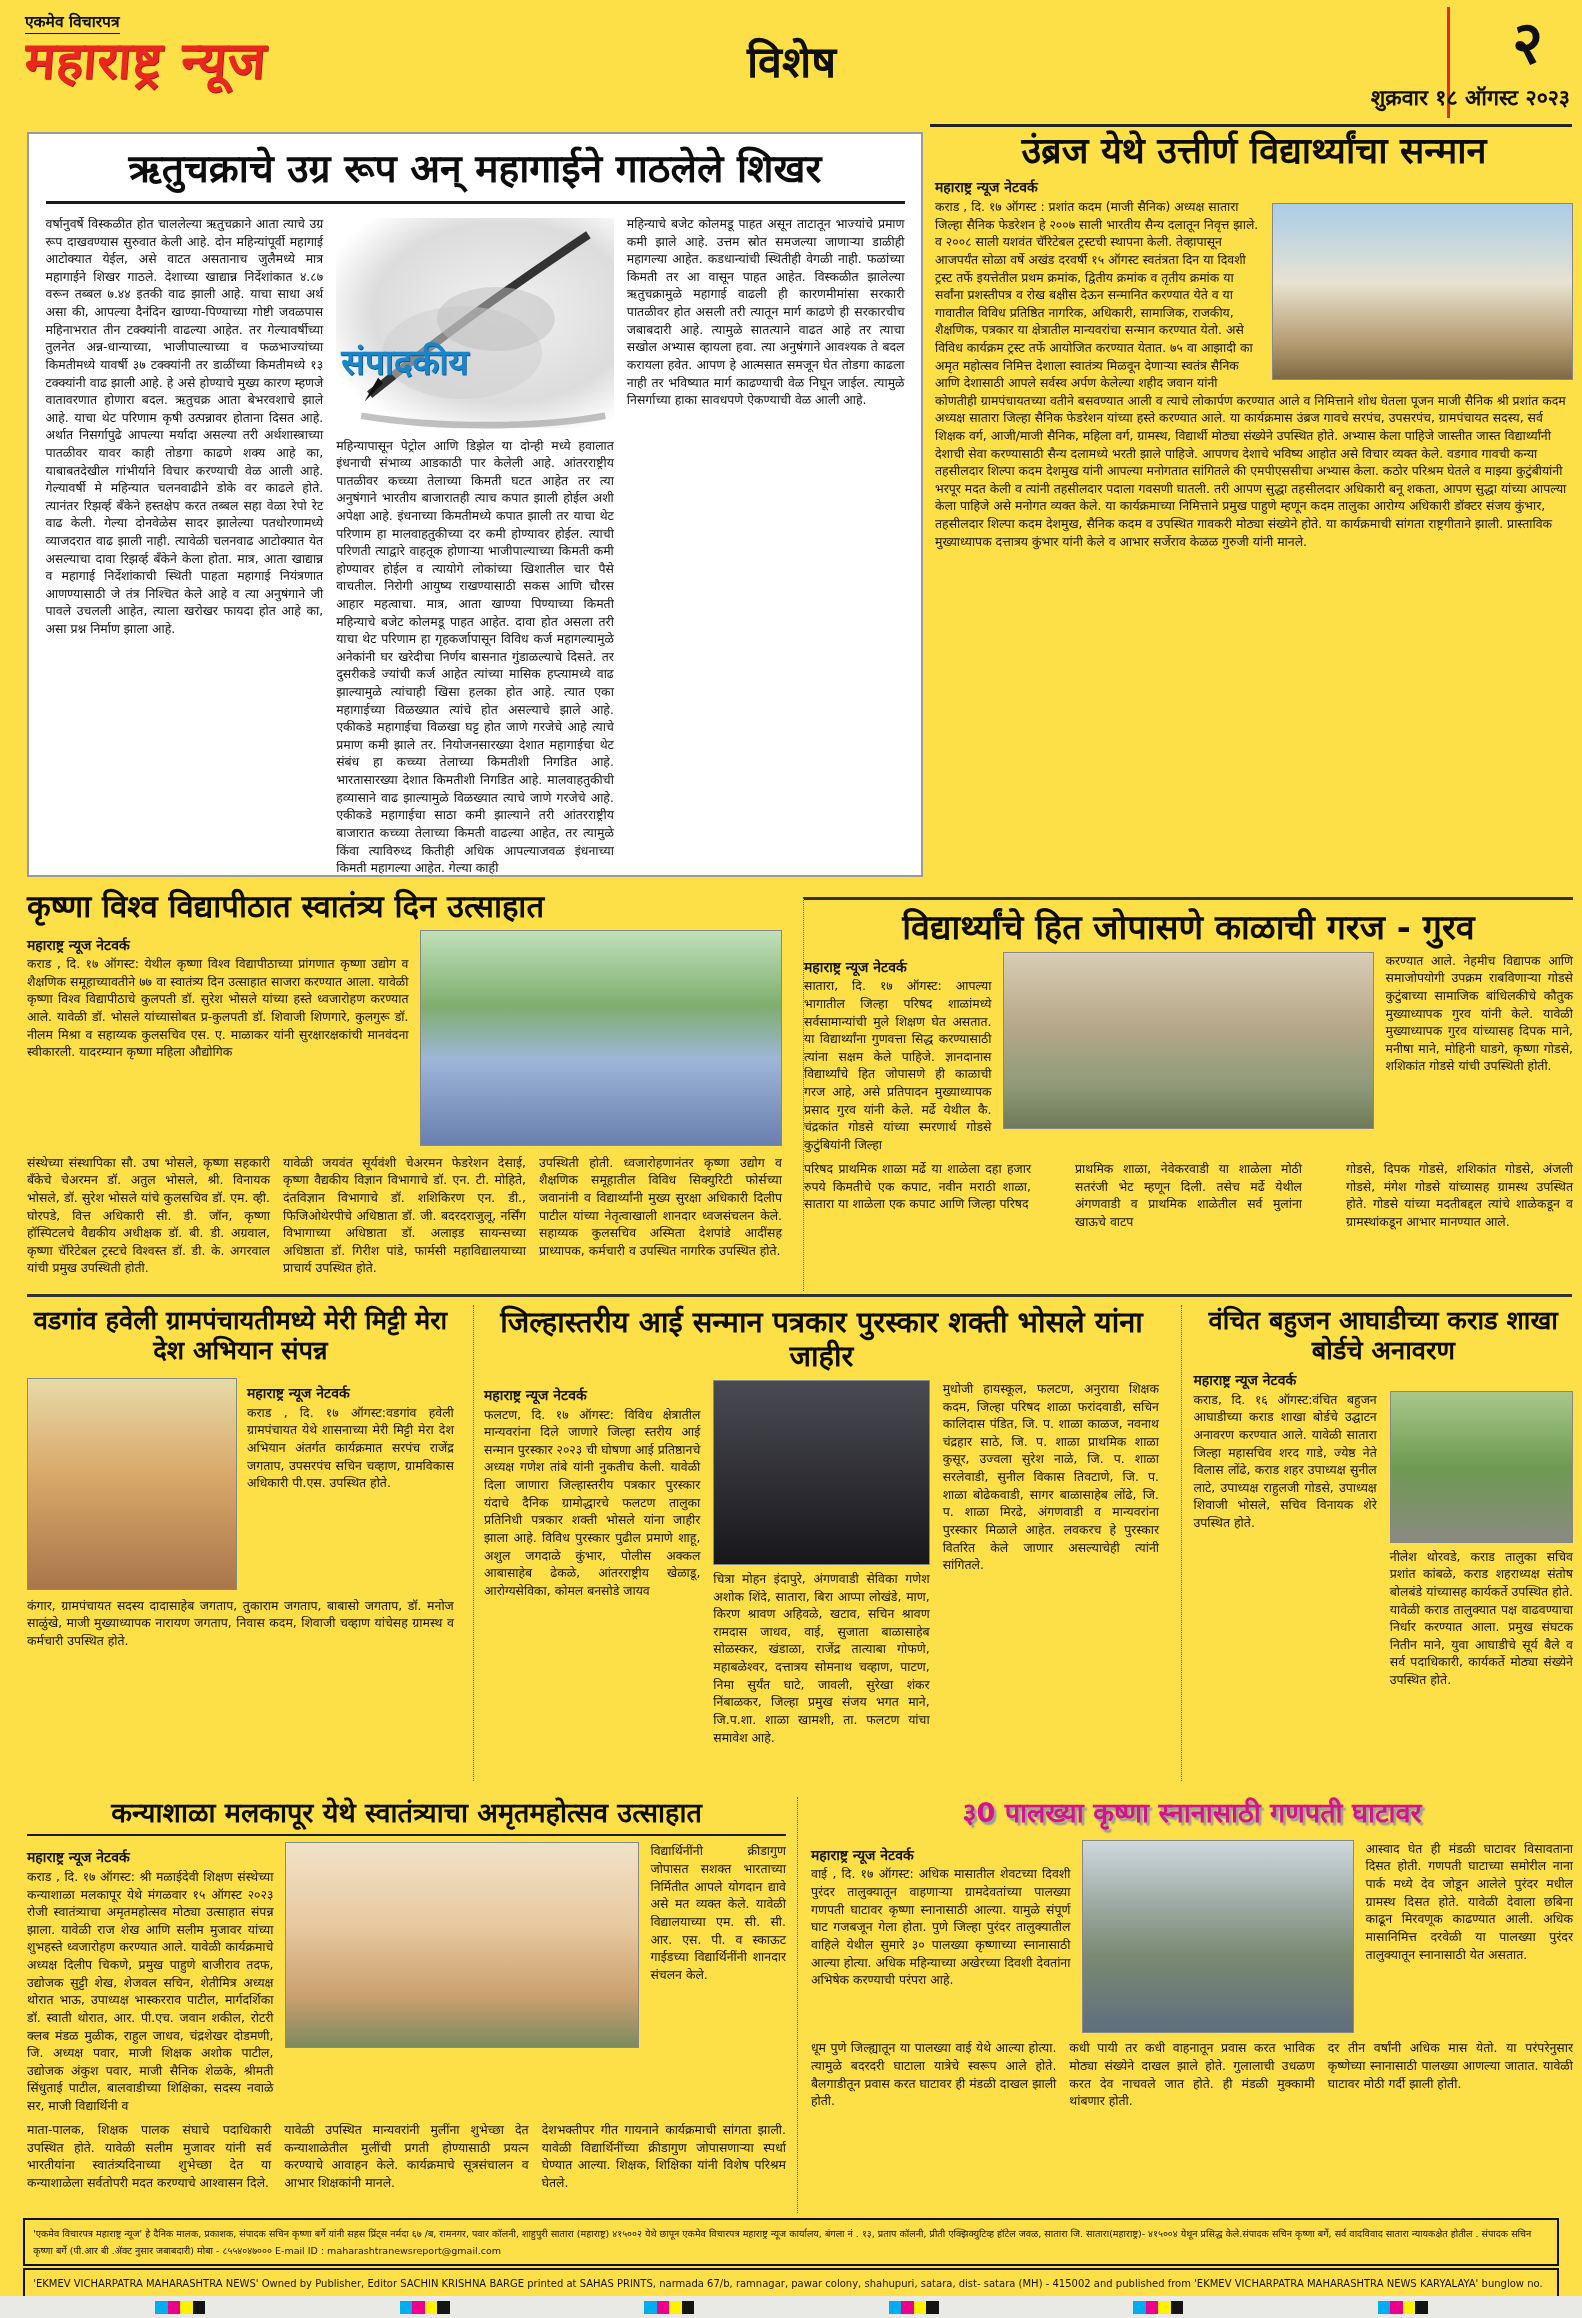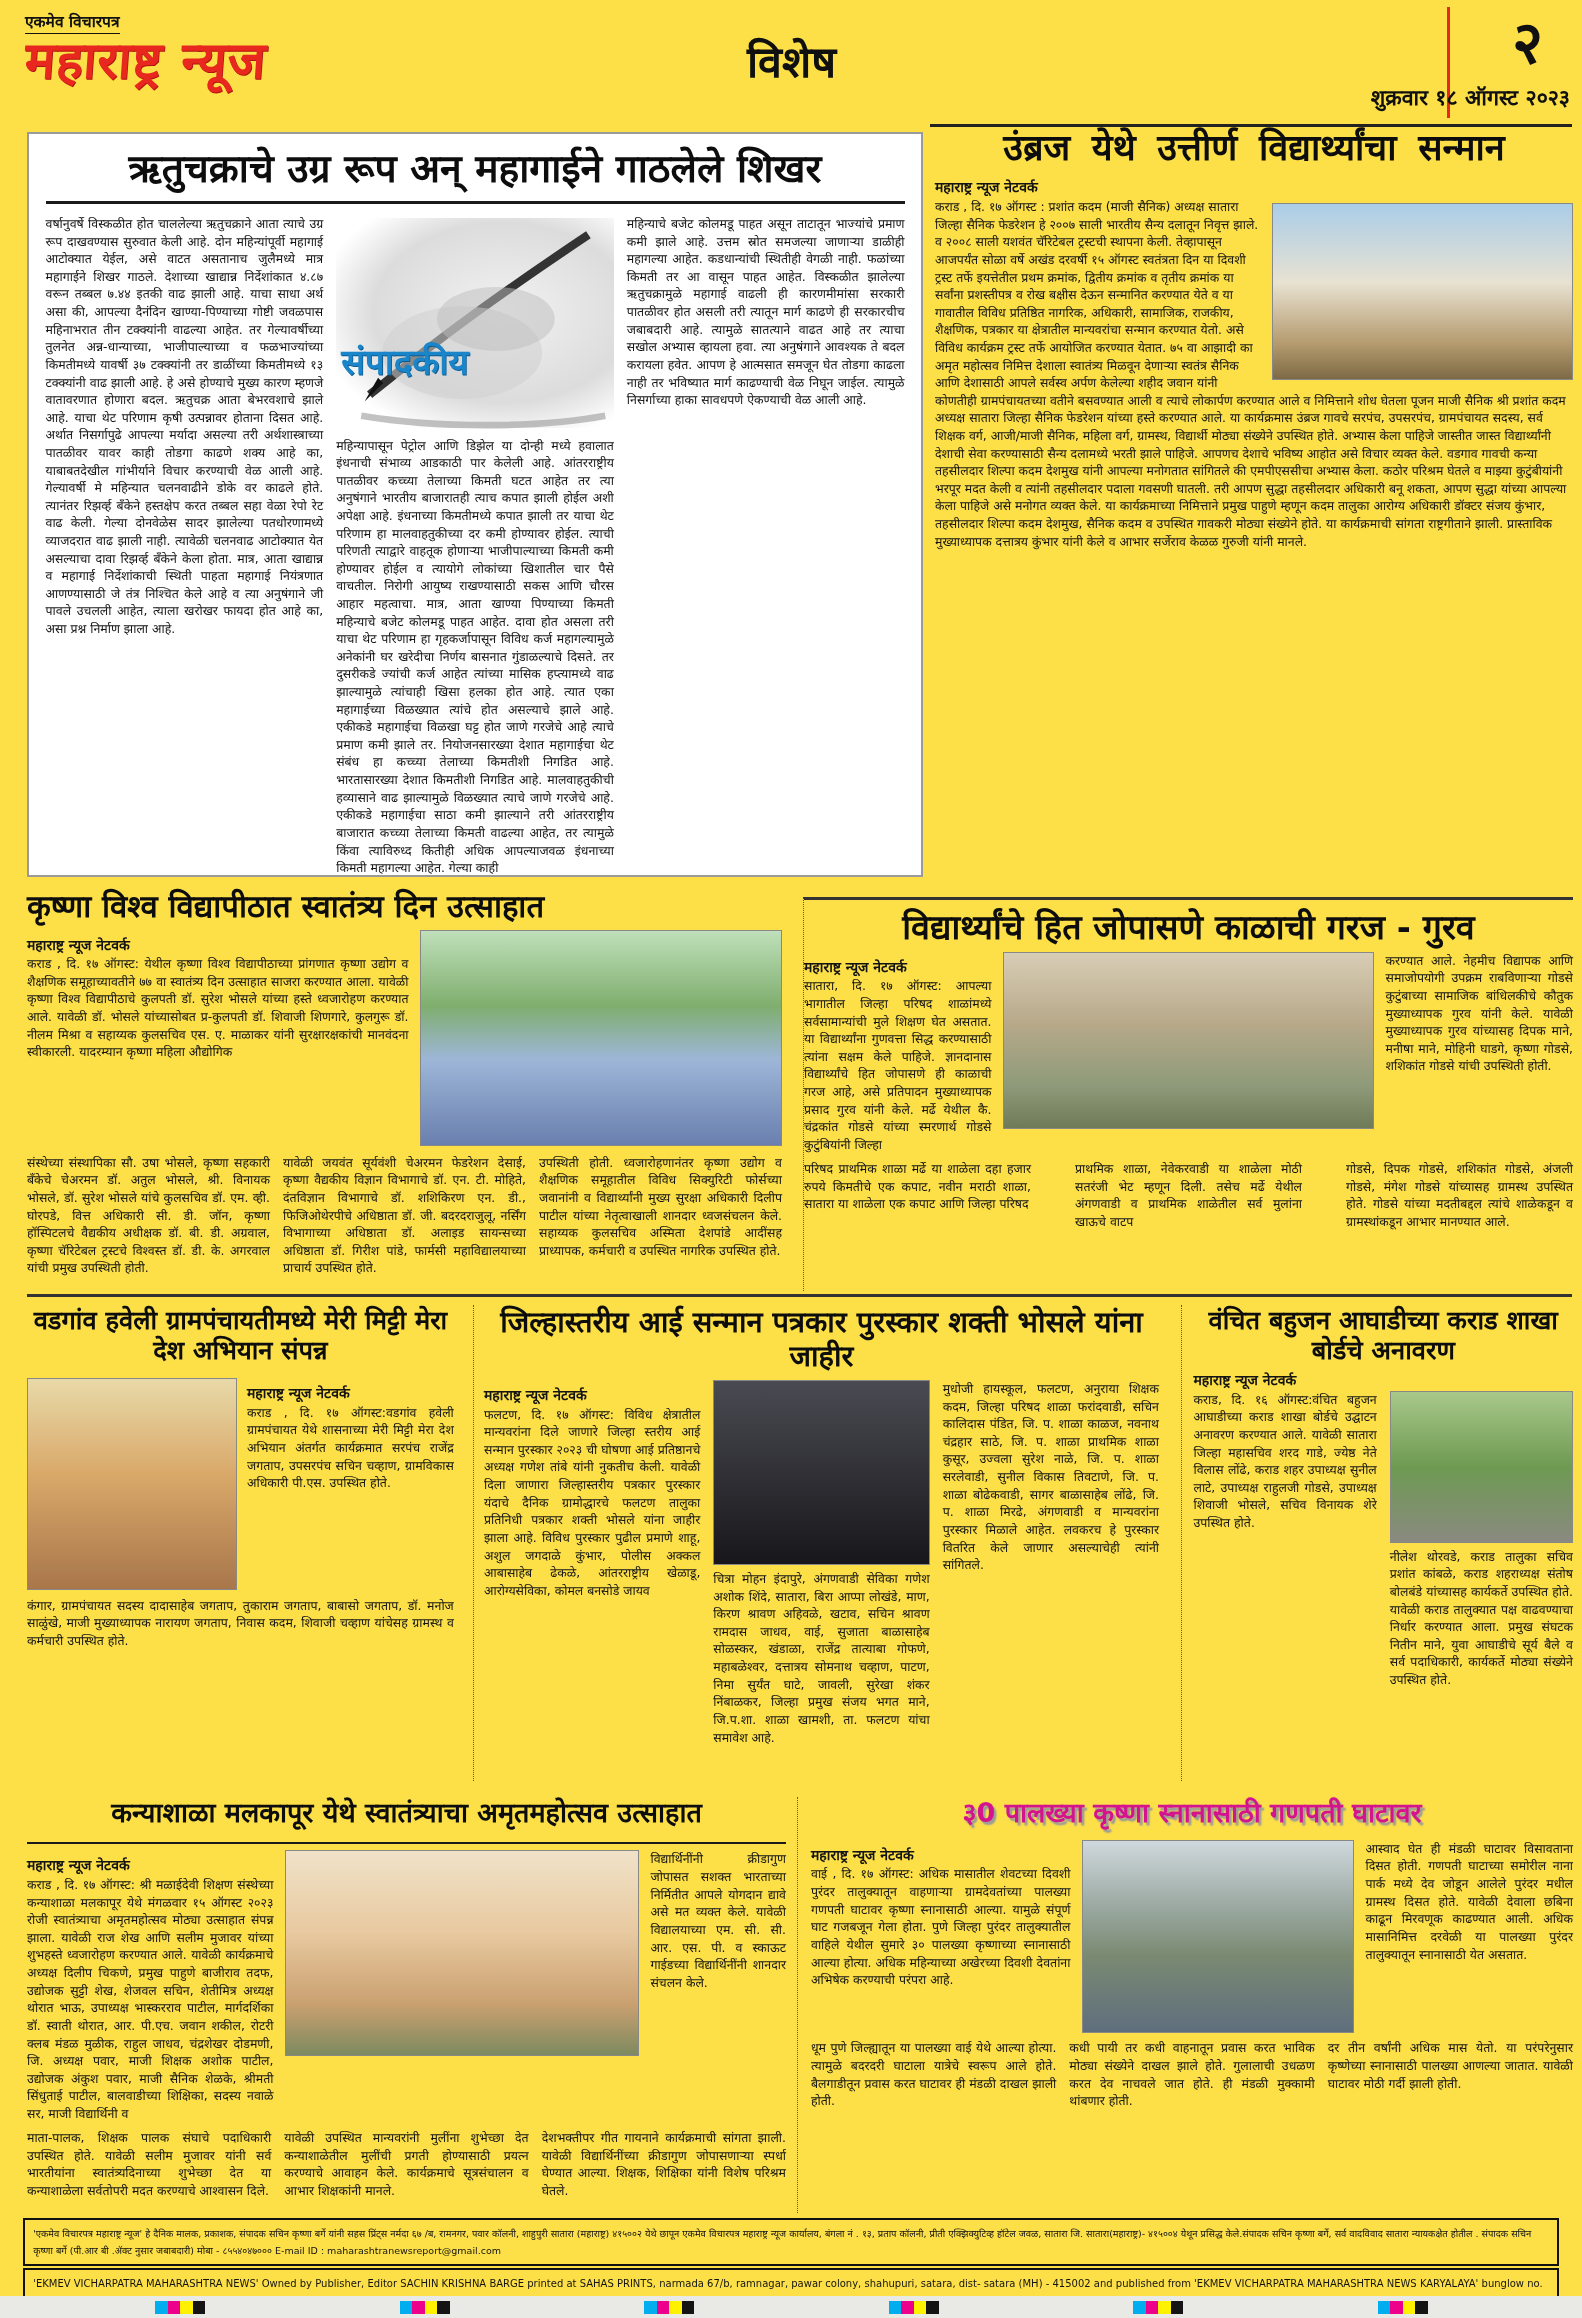--- a/index.html
+++ b/index.html
@@ -30,21 +30,21 @@
 
   
   .editorial { position:absolute; left:27px; top:132px; width:896px; height:745px; border:2.5px solid #9a9a9a; padding:11.5px 16.5px; background:#fff; }
   .editorial .headline { font-size:39px; border-bottom:3.3px solid #1a1a1a; padding-bottom:9px; margin-bottom:11.5px; }
   .pen-art { position:relative; width:100%; height:210px; margin:3.3px 0 8.2px 0; background:radial-gradient(ellipse at 60% 45%, #f2f2f2 0%, #dcdcdc 55%, #ffffff 80%); }
   .pen-art svg { position:absolute; inset:0; }
   .pen-label { position:absolute; left:5px; bottom:44px; font-size:35px; font-weight:bold; color:#1a85c8; text-shadow:0.8px 0.8px 0 #0d5c92; }
 
   
   .umbraj { position:absolute; left:935px; top:130px; width:638px; height:747px; }
-  .umbraj .headline { font-size:36px; margin-bottom:0;font-family:Liberation Mono, monospace; }
+  .umbraj .headline { font-size:36px; margin-bottom:0; }
   .umbraj .photo { float:right; width:301px; height:177px; margin:5px 0 6.6px 11.5px; background:linear-gradient(180deg,#aacde8 0%,#e8e2d2 45%,#b49a6e 80%,#7d6a45 100%); }
 
   
   .krishna { position:absolute; left:27px; top:888px; width:755px; height:405px; }
   .krishna .headline { font-size:31px; text-align:left; margin-bottom:5px; }
   .krishna .top { display:flex; gap:11.5px; }
   .krishna .photo { width:362px; height:216px; background:linear-gradient(180deg,#bfe0ba 0%,#7fae6e 35%,#9db6d8 60%,#6a7fae 100%); }
   .krishna .cols { margin-top:8.2px; }
 
   
@@ -62,21 +62,21 @@
   .vadgaon .photo { width:210px; height:212px; background:linear-gradient(180deg,#e8d9a8 0%,#d9a96a 45%,#a8764a 100%); }
   .aaisanman { position:absolute; left:473px; top:1305px; width:696px; height:476px; padding:0 10px; }
   .aaisanman .headline { font-size:29px; margin-bottom:6.6px; }
   .aaisanman .photo { width:100%; height:185px; margin-bottom:5px; background:linear-gradient(180deg,#4a4a52 0%,#2e2e34 55%,#17171b 100%); }
   .vanchit { position:absolute; left:1181px; top:1305px; width:392px; height:476px; padding-left:11.5px; }
   .vanchit .headline { font-size:25.5px; margin-bottom:5px; }
   .vanchit .photo { width:100%; height:152px; margin-bottom:5px; background:linear-gradient(180deg,#a8c88a 0%,#6e9a52 50%,#8a8a80 100%); }
 
   
   .kanyashala { position:absolute; left:27px; top:1797px; width:759px; height:416px; }
-  .kanyashala .headline { font-size:27px; border-bottom:2.5px solid #1a1a1a; padding-bottom:13px; margin-bottom:6.6px; }
+  .kanyashala .headline { font-size:27px; border-bottom:2.5px solid #1a1a1a; padding-bottom:5px; margin-bottom:6.6px; }
   .kanyashala .top { display:flex; gap:11.5px; }
   .kanyashala .photo { width:354px; height:206px; background:linear-gradient(180deg,#f0e2c8 0%,#e8c9a0 40%,#caa070 75%,#7d8a5f 100%); }
   .kanyashala .cols { margin-top:6.6px; }
   .palkhya { position:absolute; left:797px; top:1797px; width:776px; height:416px; padding-left:13px; }
   .palkhya .headline { font-size:27px; color:#d4148f; text-shadow:2.5px 2.5px 1.6px #9a9a9a; margin-bottom:11px; }
   .palkhya .top { display:flex; gap:11.5px; }
   .palkhya .photo { width:272px; height:193px; background:linear-gradient(180deg,#cfd8dd 0%,#9aa8a0 35%,#7a8a72 60%,#5f6e7d 100%); }
   .palkhya .cols { margin-top:6.6px; }
 
   

